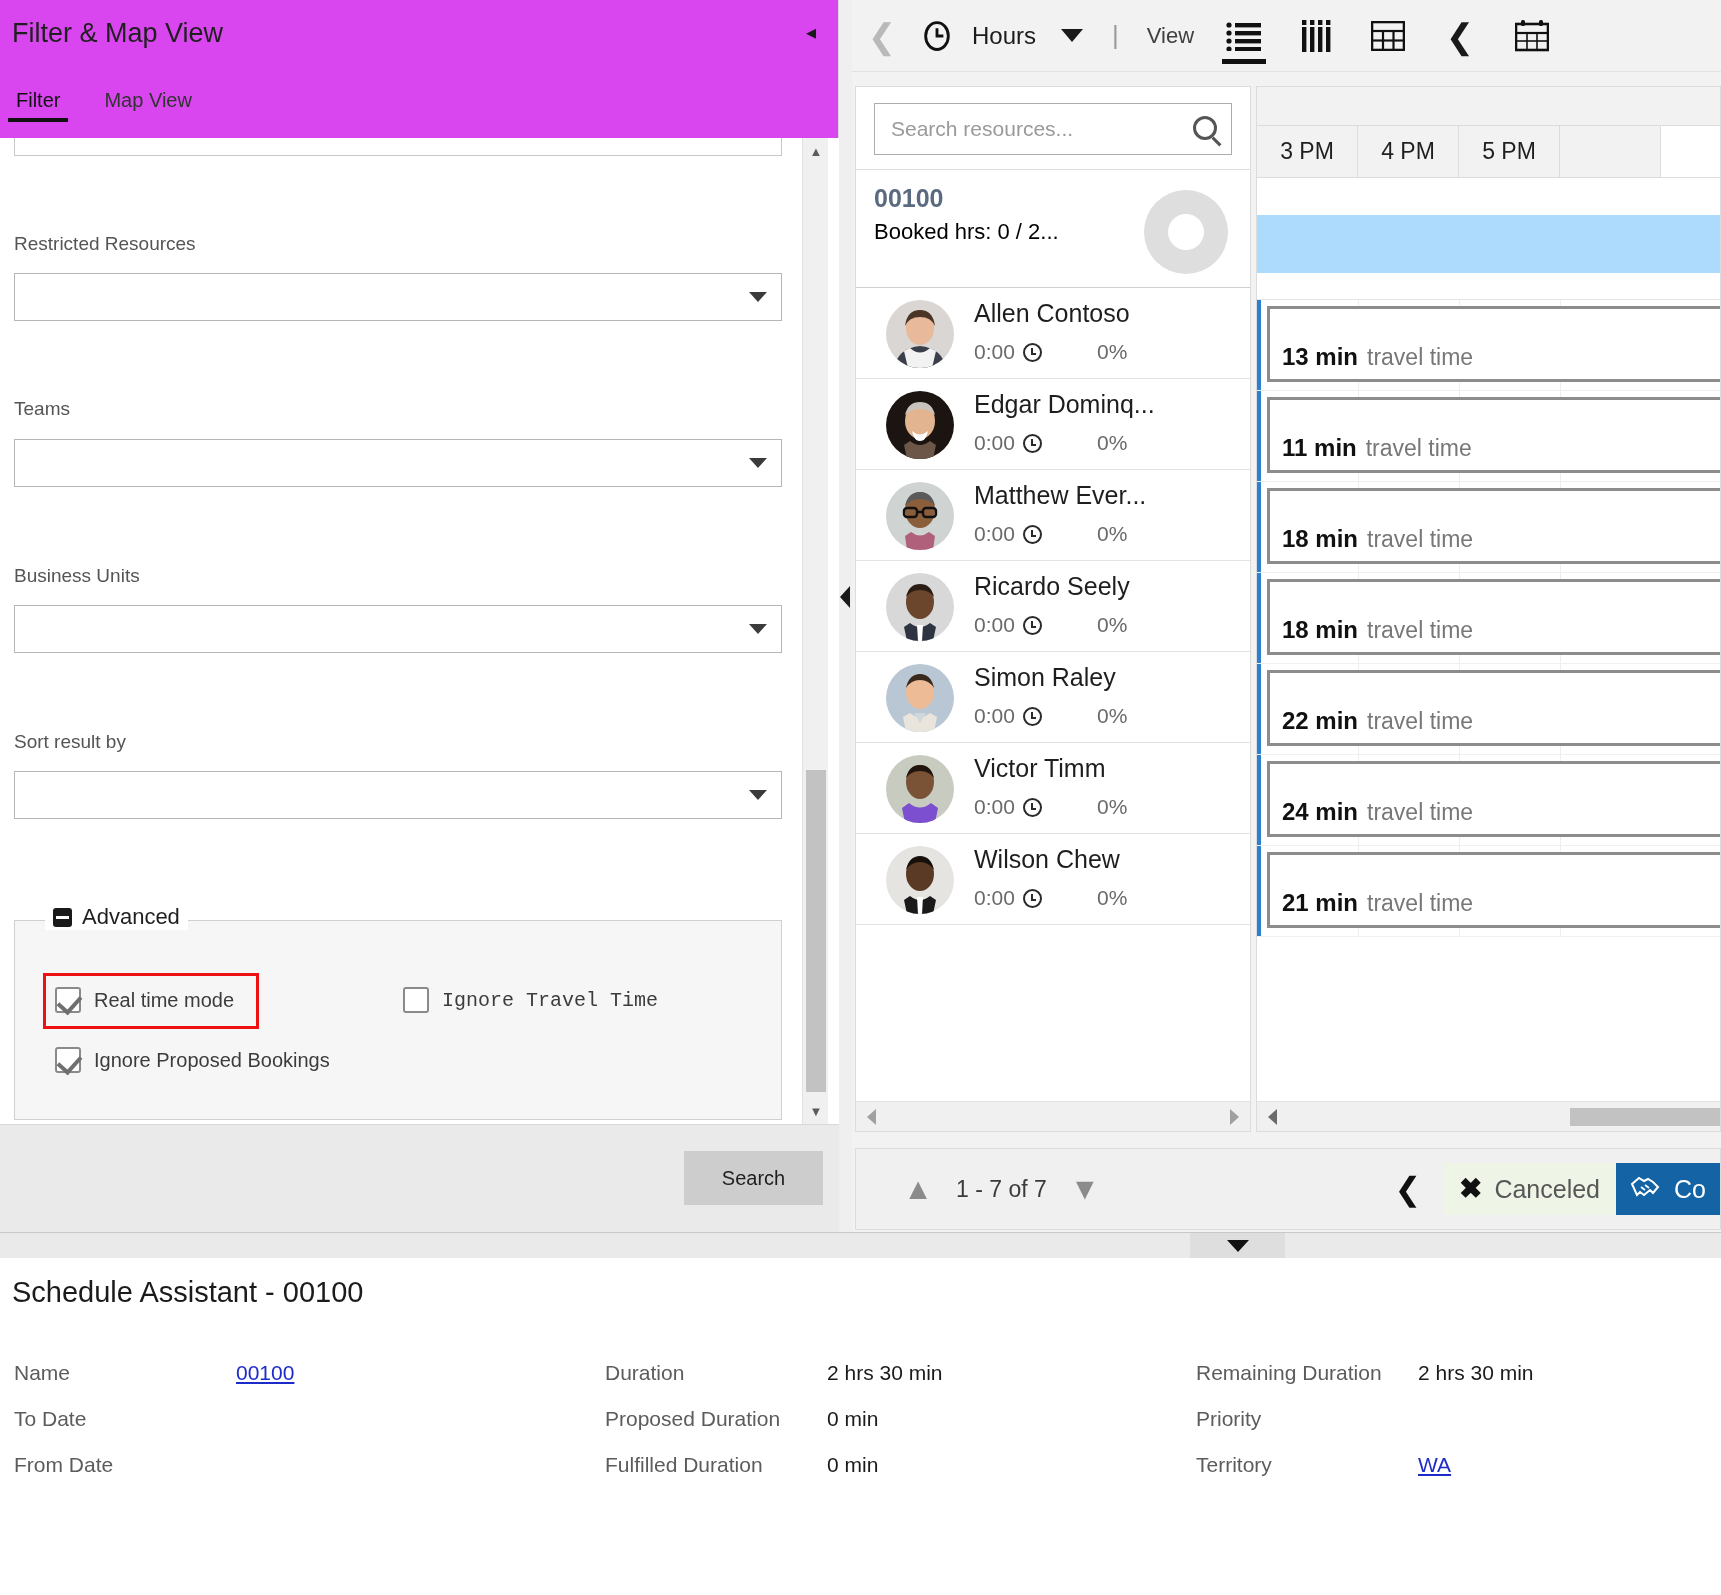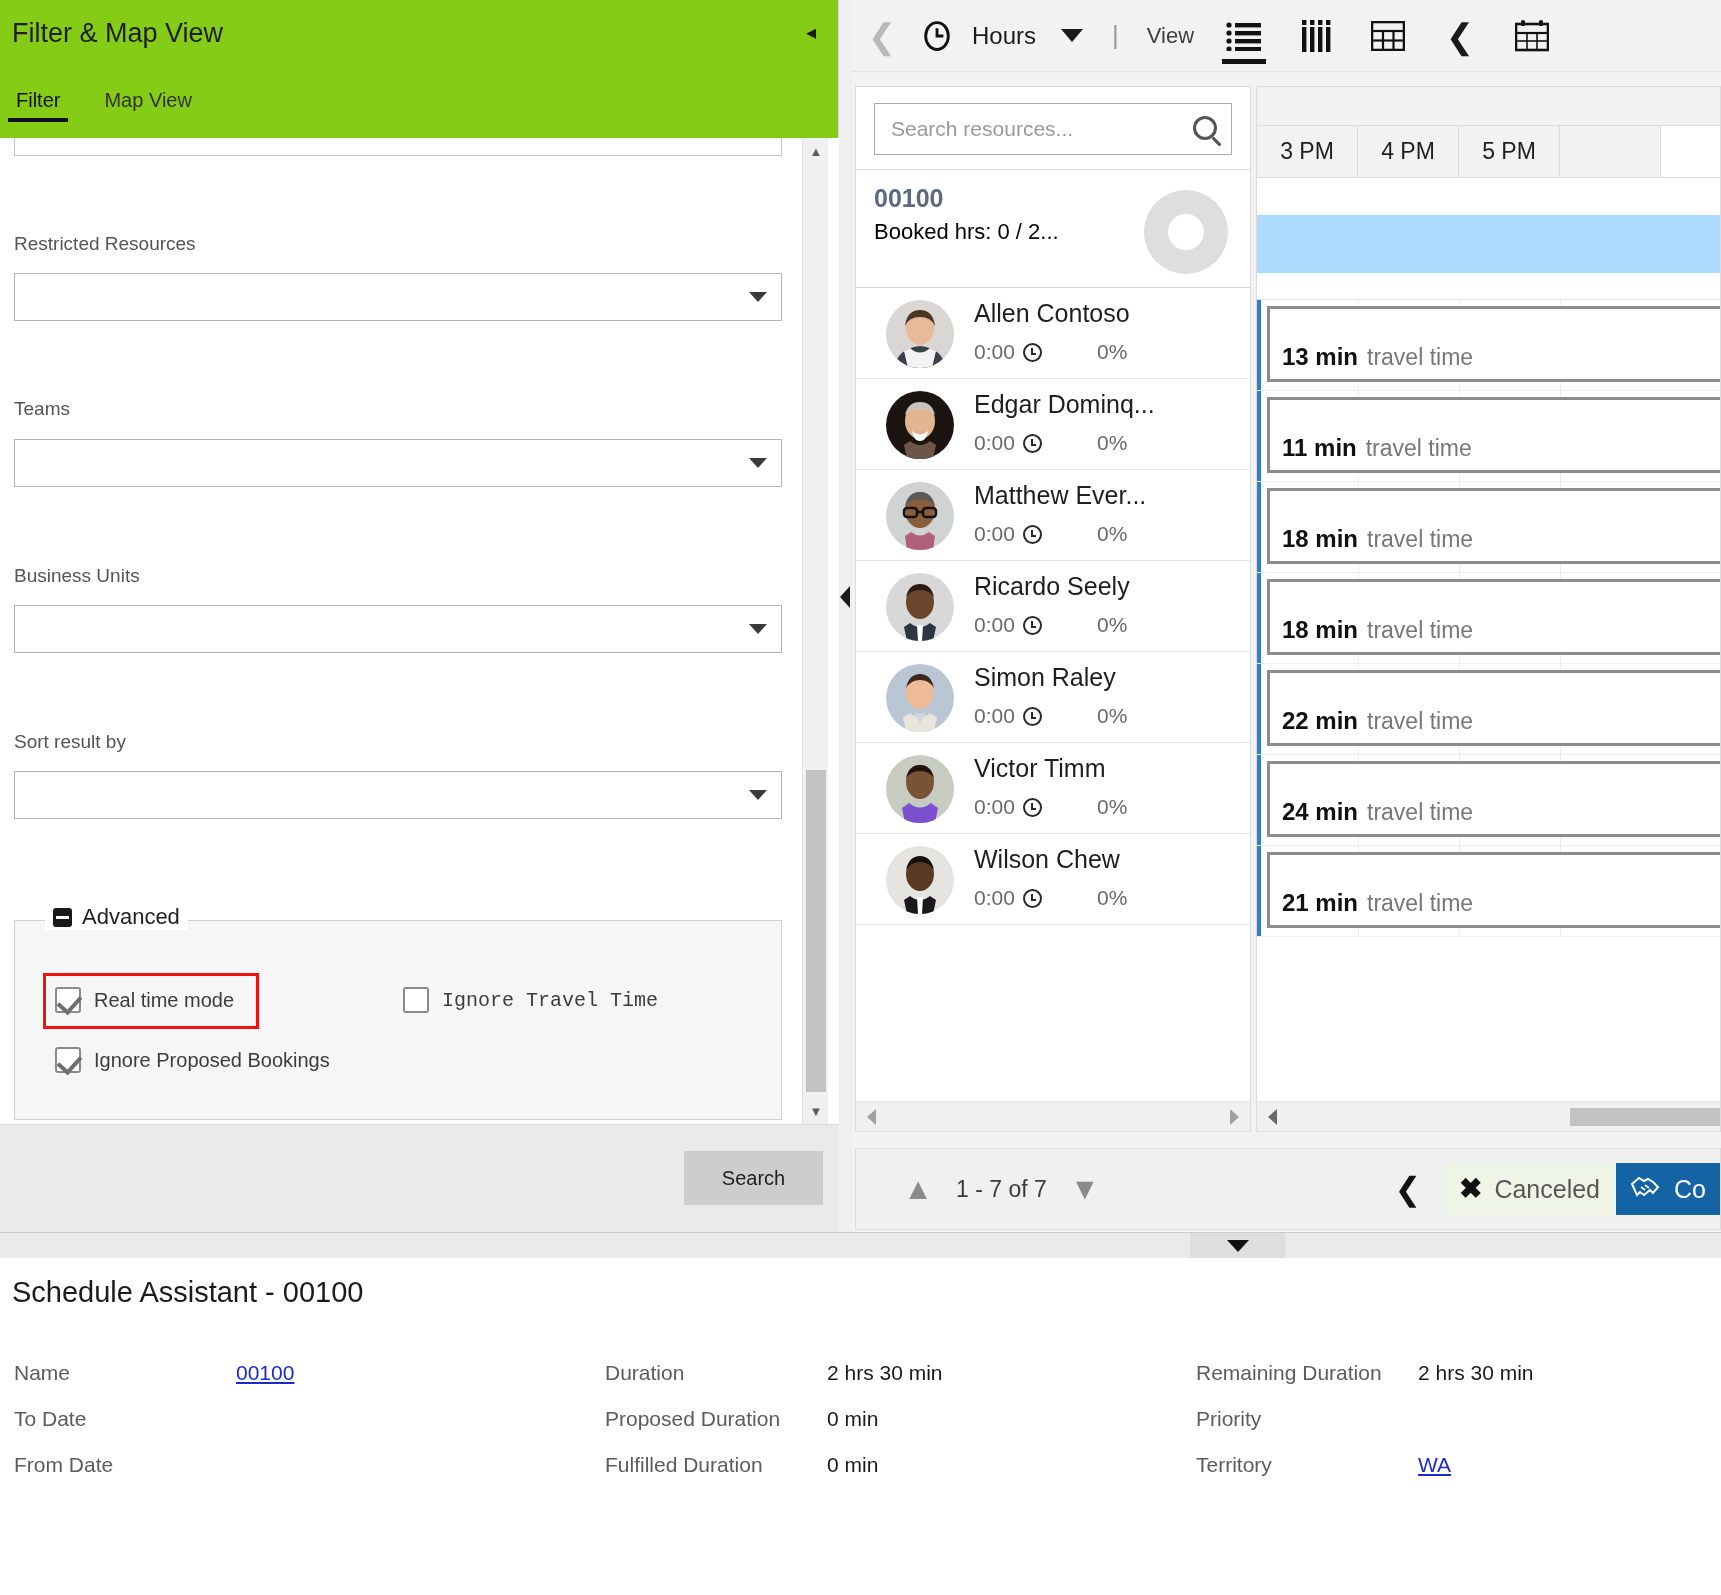--- a/index.html
+++ b/index.html
@@ -9,21 +9,21 @@
     font-family: "Liberation Sans", sans-serif;
     background: #ffffff;
     overflow: hidden;
     -webkit-font-smoothing: antialiased;
   }
   .root { position: relative; width: 1721px; height: 1595px; }
 
   
   .filter-panel {
     position: absolute; left: 0; top: 0; width: 839px; height: 1232px;
-    background: #84cc16;
+    background: #d946ef;
     border-right: 1px solid #d8d8d8;
   }
   .filter-title {
     position: absolute; left: 12px; top: 18px;
     font-size: 27px; color: #1f1f1f; font-weight: 400;
   }
   .collapse-left {
     position: absolute; right: 22px; top: 22px;
     font-size: 20px; color: #1a1a1a; cursor: pointer; line-height: 1;
   }

